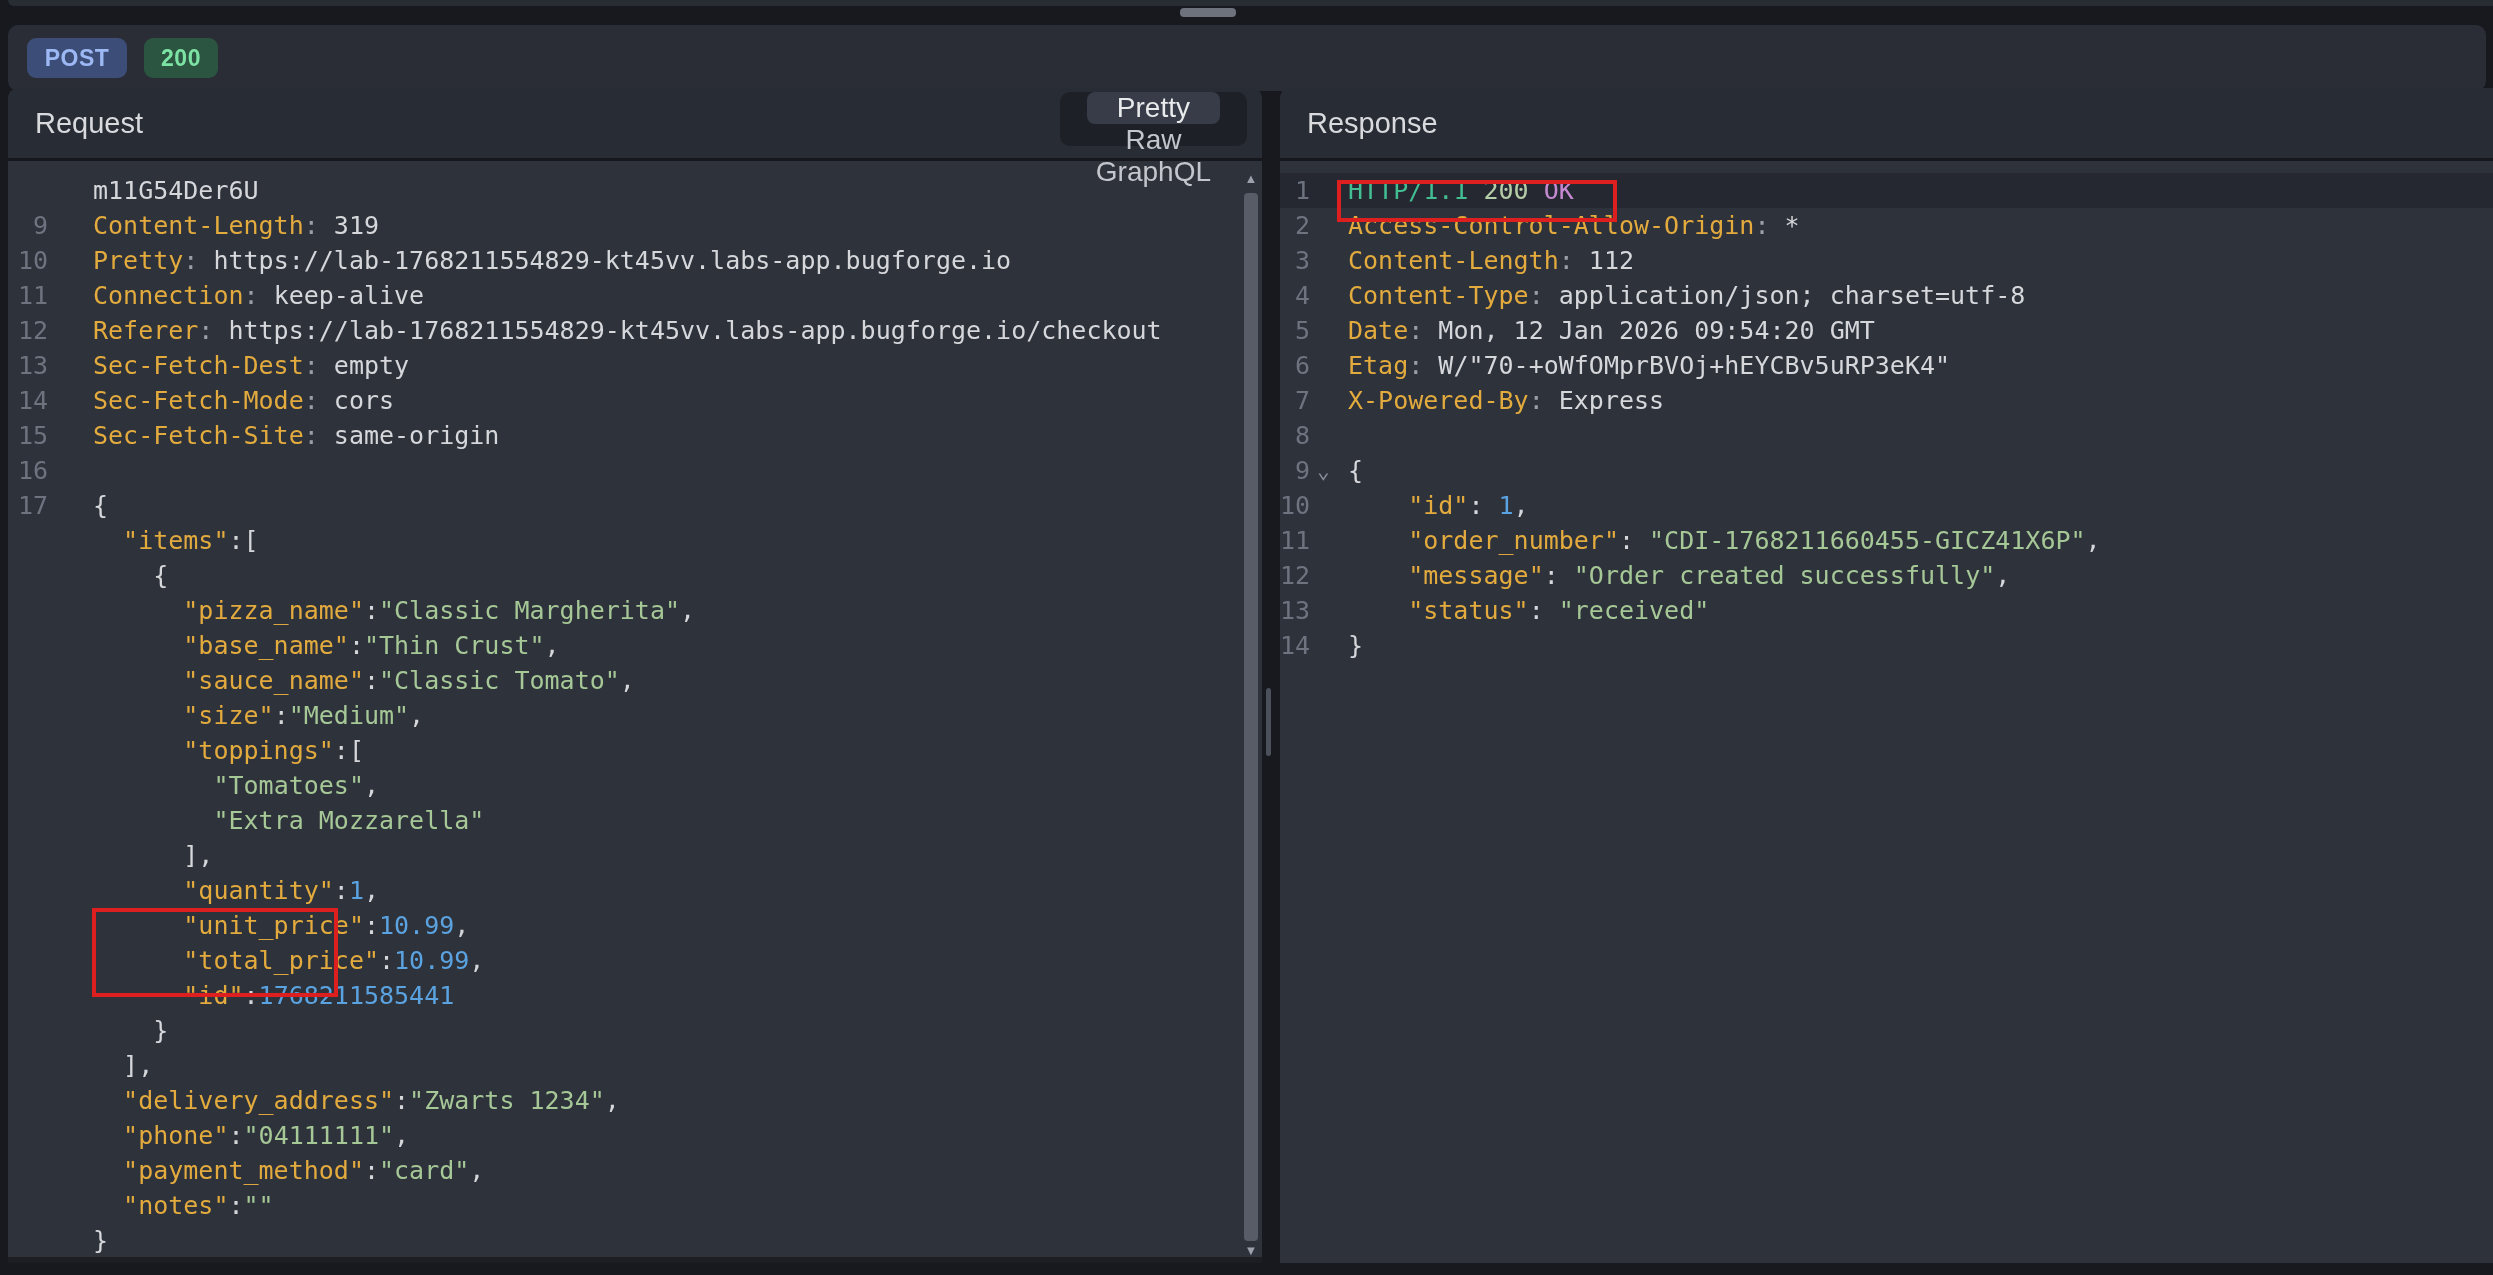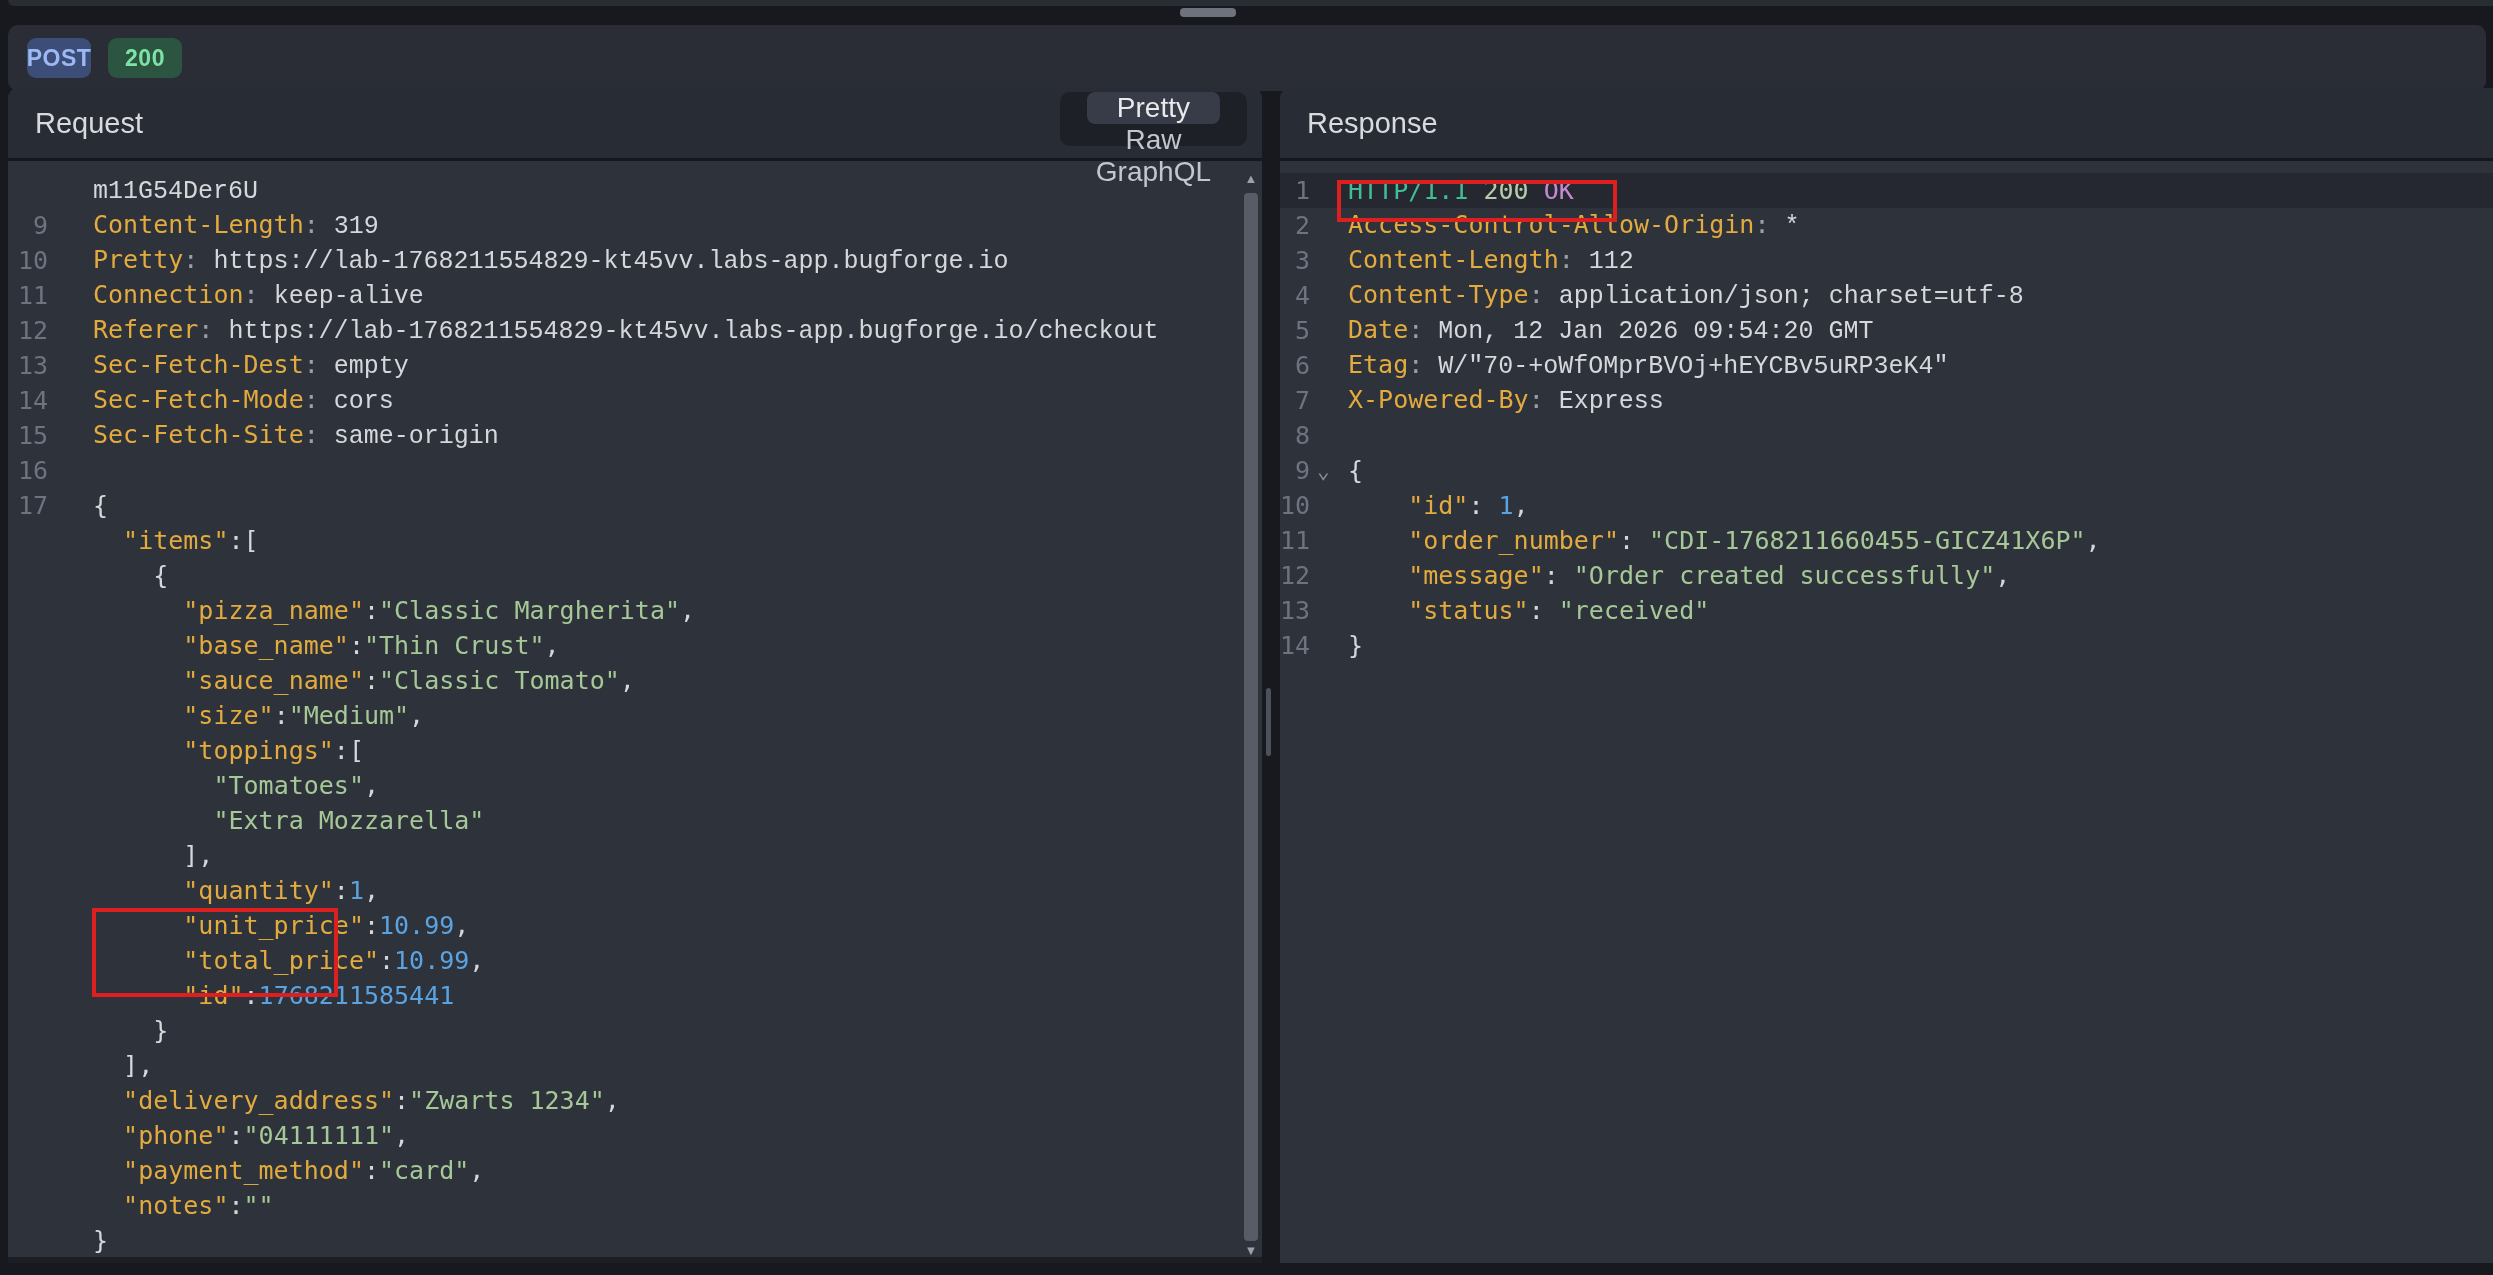--- a/index.html
+++ b/index.html
@@ -12,21 +12,21 @@
   
   .top-strip { position:absolute; left:8px; top:0; width:2485px; height:6px;
     background:#282c33; border-radius:0 0 0 8px; }
   .mini-thumb { position:absolute; left:1180px; top:8px; width:56px; height:9px;
     border-radius:4px; background:#6d727d; }
   .url-bar { position:absolute; left:8px; top:25px; width:2478px; height:66px;
     background:#2a2d36; border-radius:10px; display:flex; align-items:center;
     padding-left:19px; }
   .badge { height:40px; border-radius:9px; display:flex; align-items:center;
     justify-content:center; font-weight:bold; font-size:23px; letter-spacing:.5px; }
-  .badge.method { width:64px; background:#3c4e77; color:#9cb8f5; margin-right:17px; }
+  .badge.method { width:100px; background:#3c4e77; color:#9cb8f5; margin-right:17px; }
   .badge.status { width:74px; background:#2b5441; color:#7de3a5; }
   .url-text { margin-left:20px; font-size:27px; color:#ced1d6; white-space:nowrap; }
 
   
   .panel { position:absolute; top:88px; height:1175px; background:#2e323b;
     border-radius:10px 10px 0 0; overflow:hidden; }
   .panel.req { left:8px;   width:1254px; }
   .panel.res { left:1280px; width:1400px; border-radius:10px 0 0 0; }
   .panel-header { position:relative; height:73px; background:#282c34;
     border-bottom:3px solid #16181d; display:flex; align-items:center; }
@@ -46,21 +46,21 @@
   .code-row { height:35px; display:flex; align-items:center; white-space:pre; }
   .code-row.hl { background:#252831; }
   .gut { color:#6e7380; text-align:right; flex:none; }
   .req .gut { width:40px; }
   .res .gut { width:30px; }
   .fold { width:38px; color:#8b919b; font-size:21px; flex:none; padding-left:7px; }
   .req .codeline { padding-left:45px; }
   .res .codeline { }
   .tk-k { color:#e3ab3e; }
   .tk-c { color:#9aa0a8; }
-  .tk-v { color:#d5d7db;font-family:Liberation Mono, monospace; }
+  .tk-v { color:#d5d7db; }
   .tk-p { color:#d5d7db; }
   .tk-s { color:#a6c897; }
   .tk-n { color:#5ba3e0; }
   .tk-t { color:#43bd92; }
   .tk-g { color:#b5cea8; }
   .tk-u { color:#c489cf; }
 
   
   .vscroll { position:absolute; right:3px; top:76px; bottom:0; width:16px; }
   .scroll-arrow { position:absolute; left:0; width:16px; height:16px; color:#9ba1ab;

